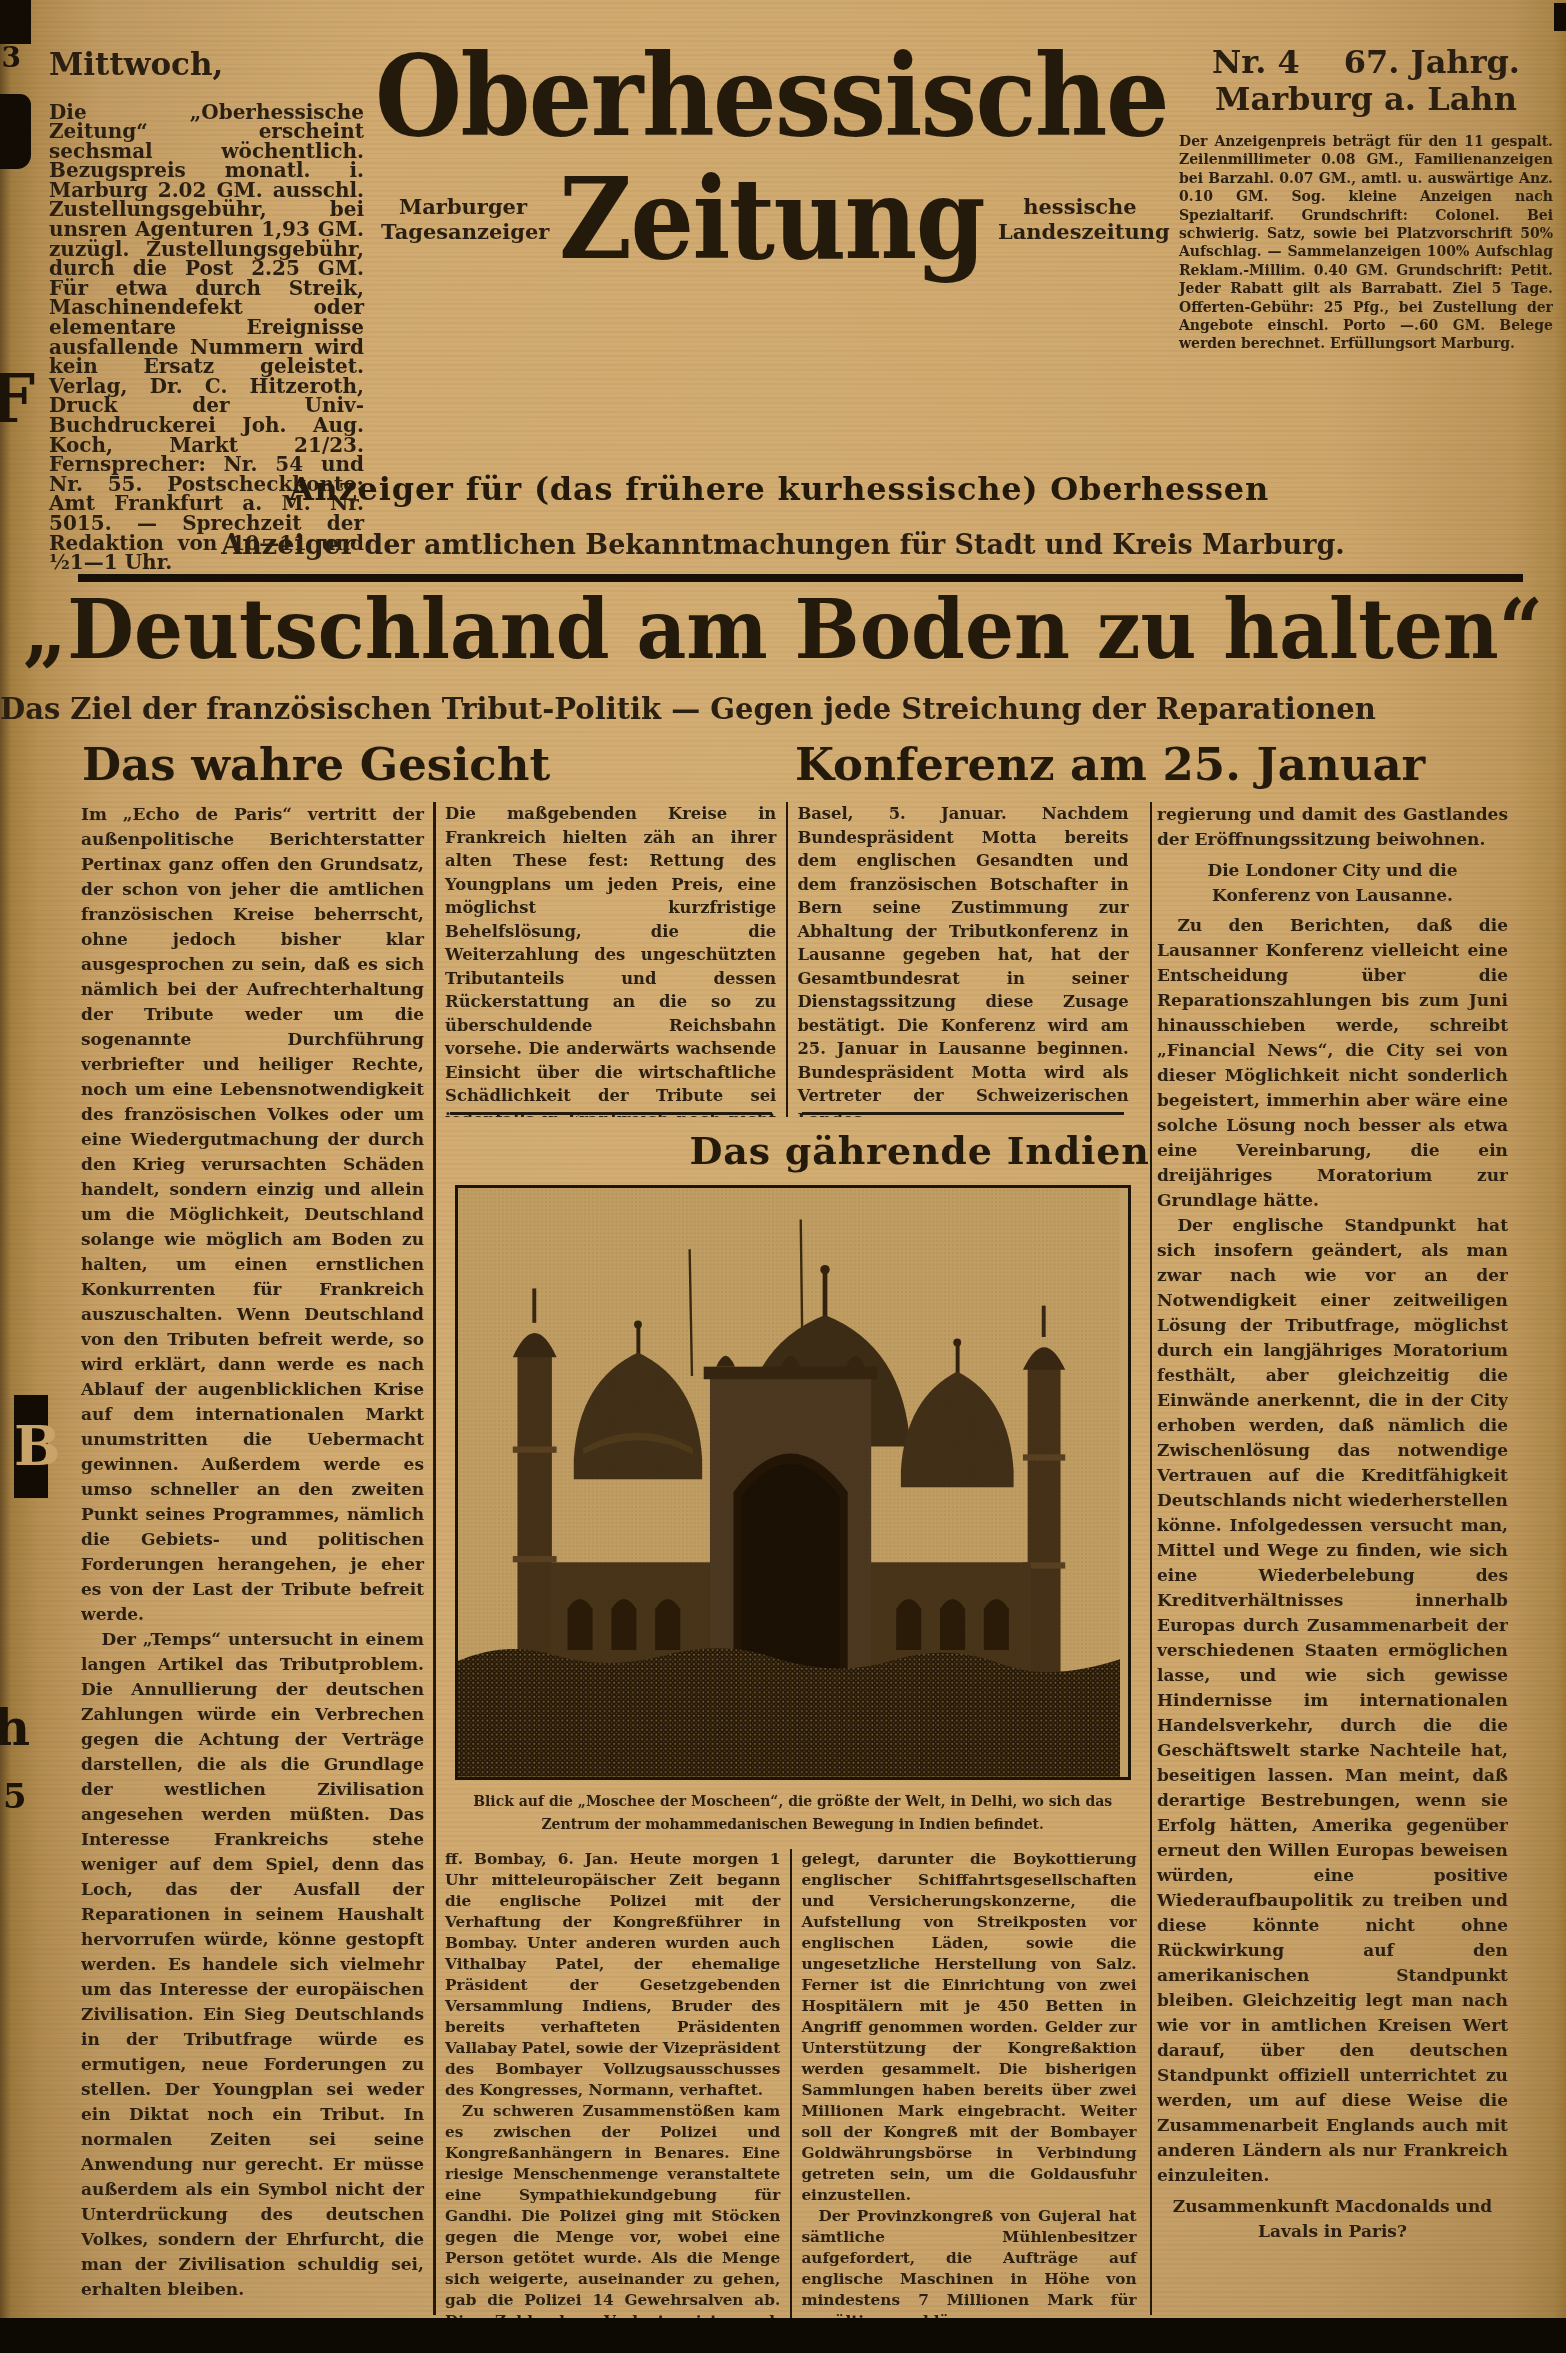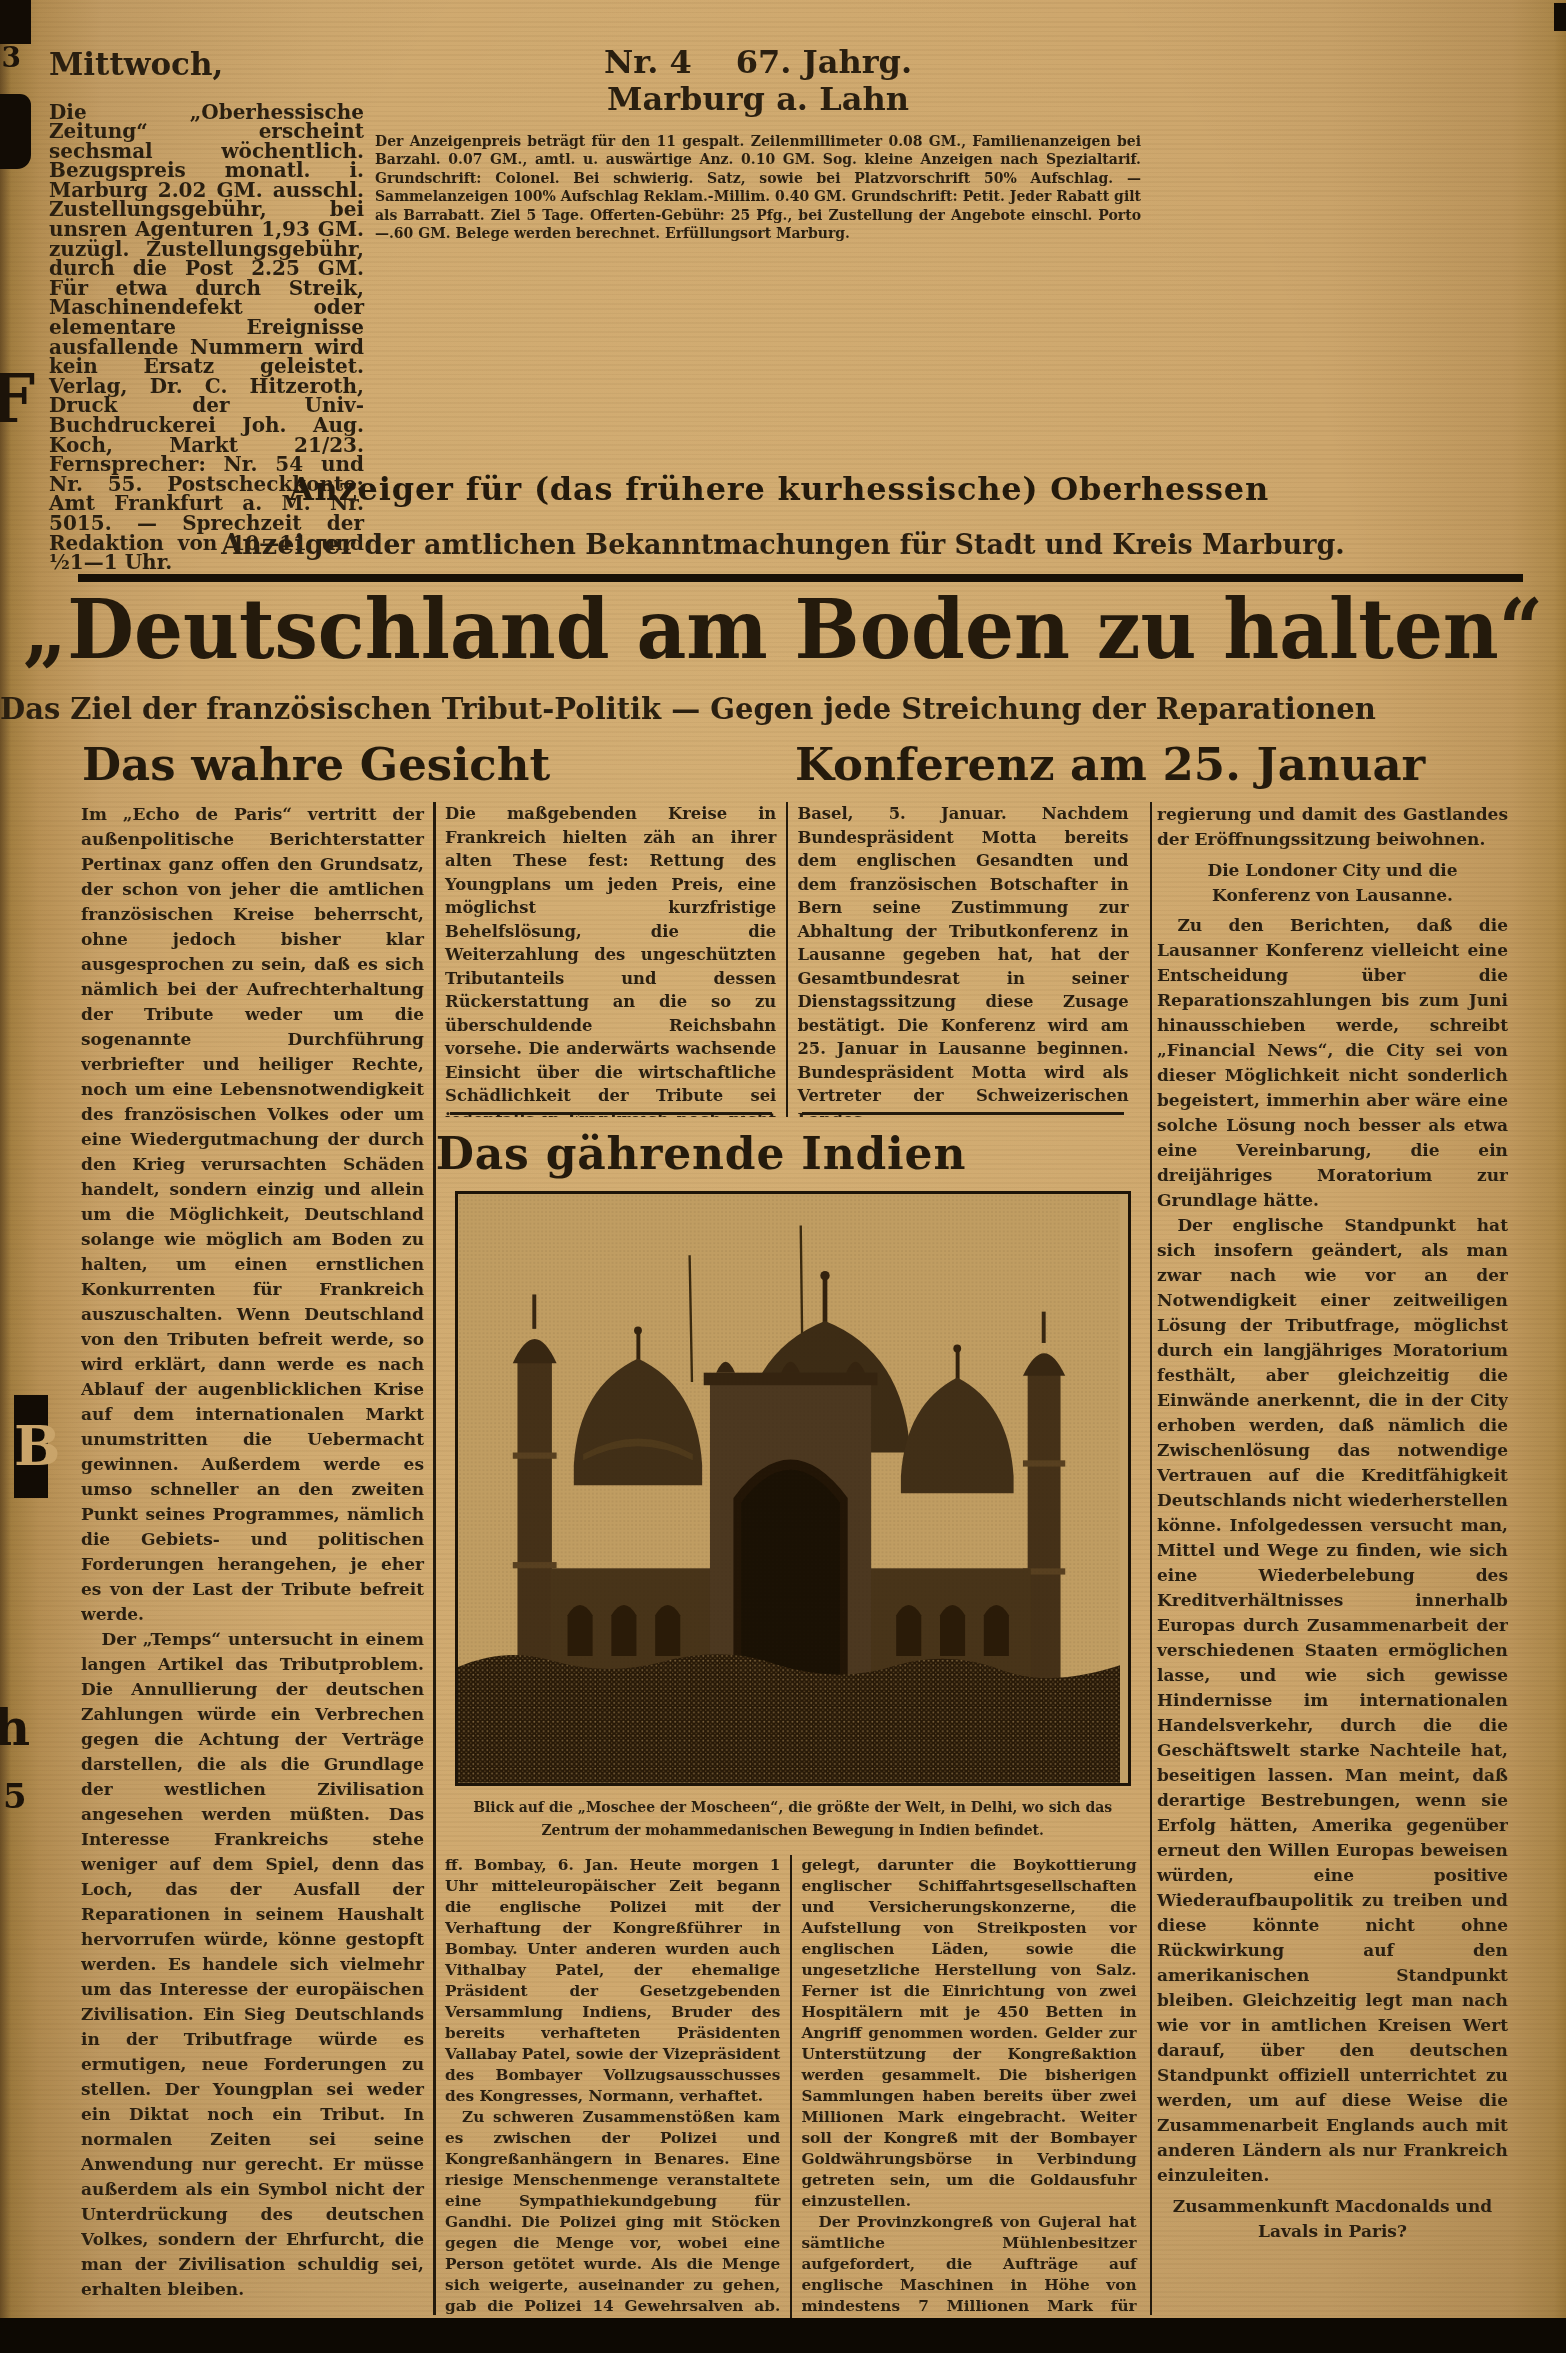--- a/index.html
+++ b/index.html
@@ -47,21 +47,21 @@
   .col p.noindent{text-indent:0;}
   .col1{width:343px;padding-right:9.4px;}
   .center{width:714px;display:flex;flex-direction:column;}
   .center-top{display:flex;height:315px;}
   .ctcol{position:relative;width:350px;padding:0 9.4px;box-sizing:border-box;overflow:hidden;font-size:16.4px;line-height:23.5px;}
   .hr-short{position:absolute;bottom:1.6px;left:4%;width:92%;height:3.1px;background:#231a0d;}
   .col4{width:356px;padding-left:5px;box-sizing:border-box;}
   .subhead-c{font-weight:bold;text-align:center;text-indent:0 !important;margin:6.3px 0 4.7px 0 !important;}
   
   .india{flex:1;display:flex;flex-direction:column;}
-  .india-headline{text-align:left;font-weight:bold;font-size:44px;margin:11px 0 7.8px 0;letter-spacing:0.8px;}
+  .india-headline{text-align:right;font-weight:bold;font-size:38px;margin:11px 0 7.8px 0;letter-spacing:0.8px;}
   .photo{width:670px;margin:4.7px auto 0 auto;border:3.9px solid #1d1408;background:#c2a067;line-height:0;}
   .caption{font-size:14px;line-height:23.5px;font-weight:bold;text-align:center;margin:9.4px 23.5px 0 23.5px;}
   .india-cols{display:flex;margin-top:12.5px;height:473px;overflow:hidden;}
   .icol{width:354px;padding:0 9.4px;box-sizing:border-box;font-size:15.3px;line-height:21px;font-weight:bold;text-align:justify;overflow:hidden;}
   .icol p{margin:0;text-indent:17px;}
   .icol p.noindent{text-indent:0;}
 </style>
 </head>
 <body>
 
@@ -75,20 +75,34 @@
 <div class="frag" style="left:-6.3px;top:1698px;font-size:50px;">h</div>
 <div class="frag" style="left:3.1px;top:1776px;font-size:34px;">5</div>
 <div class="blk" style="left:1554px;top:3.1px;width:12.5px;height:28px;"></div>
 
 <div class="header">
   <div>
     <div class="dateblock">
       <div>Mittwoch,</div>
     </div>
     <div class="imprint">Die „Oberhessische Zeitung“ erscheint sechsmal wöchentlich. Bezugspreis monatl. i. Marburg 2.02 GM. ausschl. Zustellungsgebühr, bei unsren Agenturen 1,93 GM. zuzügl. Zustellungsgebühr, durch die Post 2.25 GM. Für etwa durch Streik, Maschinendefekt oder elementare Ereignisse ausfallende Nummern wird kein Ersatz geleistet. Verlag, Dr. C. Hitzeroth, Druck der Univ-Buchdruckerei Joh. Aug. Koch, Markt 21/23. Fernsprecher: Nr. 54 und Nr. 55. Postscheckkonto: Amt Frankfurt a. M. Nr. 5015. — Sprechzeit der Redaktion von 10—11 und ½1—1 Uhr.</div>
+  </div>
+  <div class="masthead">
+    <div class="mast-title1 ink">Oberhessische</div>
+    <div class="mast-row">
+      <div class="tagline">
+        <div>Marburger</div>
+        <div>Tagesanzeiger</div>
+      </div>
+      <div class="mast-title2 ink">Zeitung</div>
+      <div class="tagline">
+        <div>hessische</div>
+        <div>Landeszeitung</div>
+      </div>
+    </div>
   </div>
   <div>
     <div class="issueblock">
       <div class="issue-row">
         <span>Nr. 4</span>
         <span>67. Jahrg.</span>
       </div>
       <div>Marburg a. Lahn</div>
     </div>
     <div class="imprint right">Der Anzeigenpreis beträgt für den 11 gespalt. Zeilenmillimeter 0.08 GM., Familienanzeigen bei Barzahl. 0.07 GM., amtl. u. auswärtige Anz. 0.10 GM. Sog. kleine Anzeigen nach Spezialtarif. Grundschrift: Colonel. Bei schwierig. Satz, sowie bei Platzvorschrift 50% Aufschlag. — Sammelanzeigen 100% Aufschlag Reklam.-Millim. 0.40 GM. Grundschrift: Petit. Jeder Rabatt gilt als Barrabatt. Ziel 5 Tage. Offerten-Gebühr: 25 Pfg., bei Zustellung der Angebote einschl. Porto —.60 GM. Belege werden berechnet. Erfüllungsort Marburg.</div>

